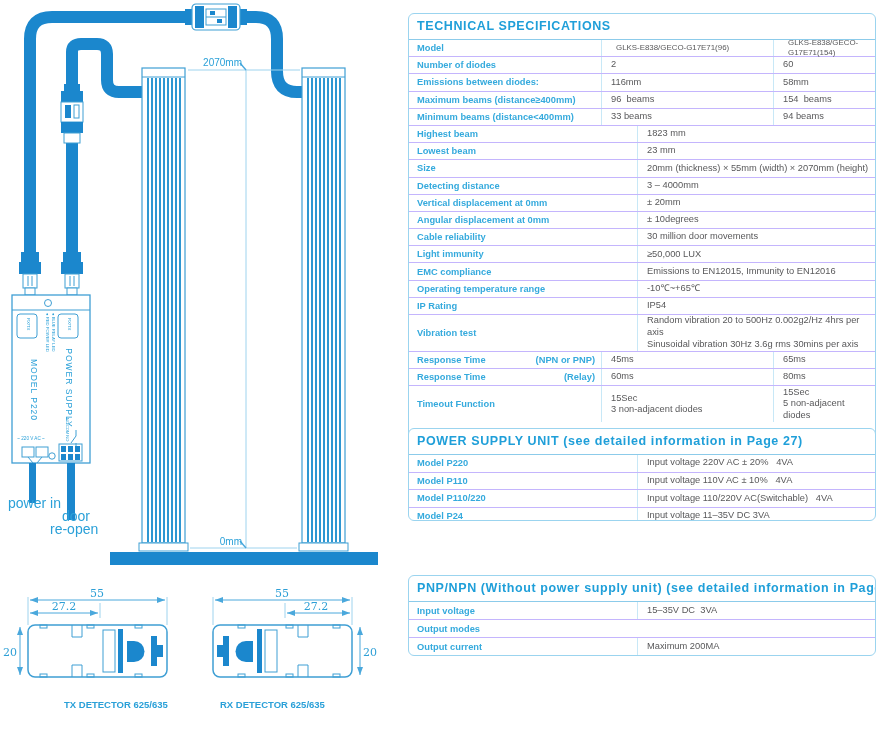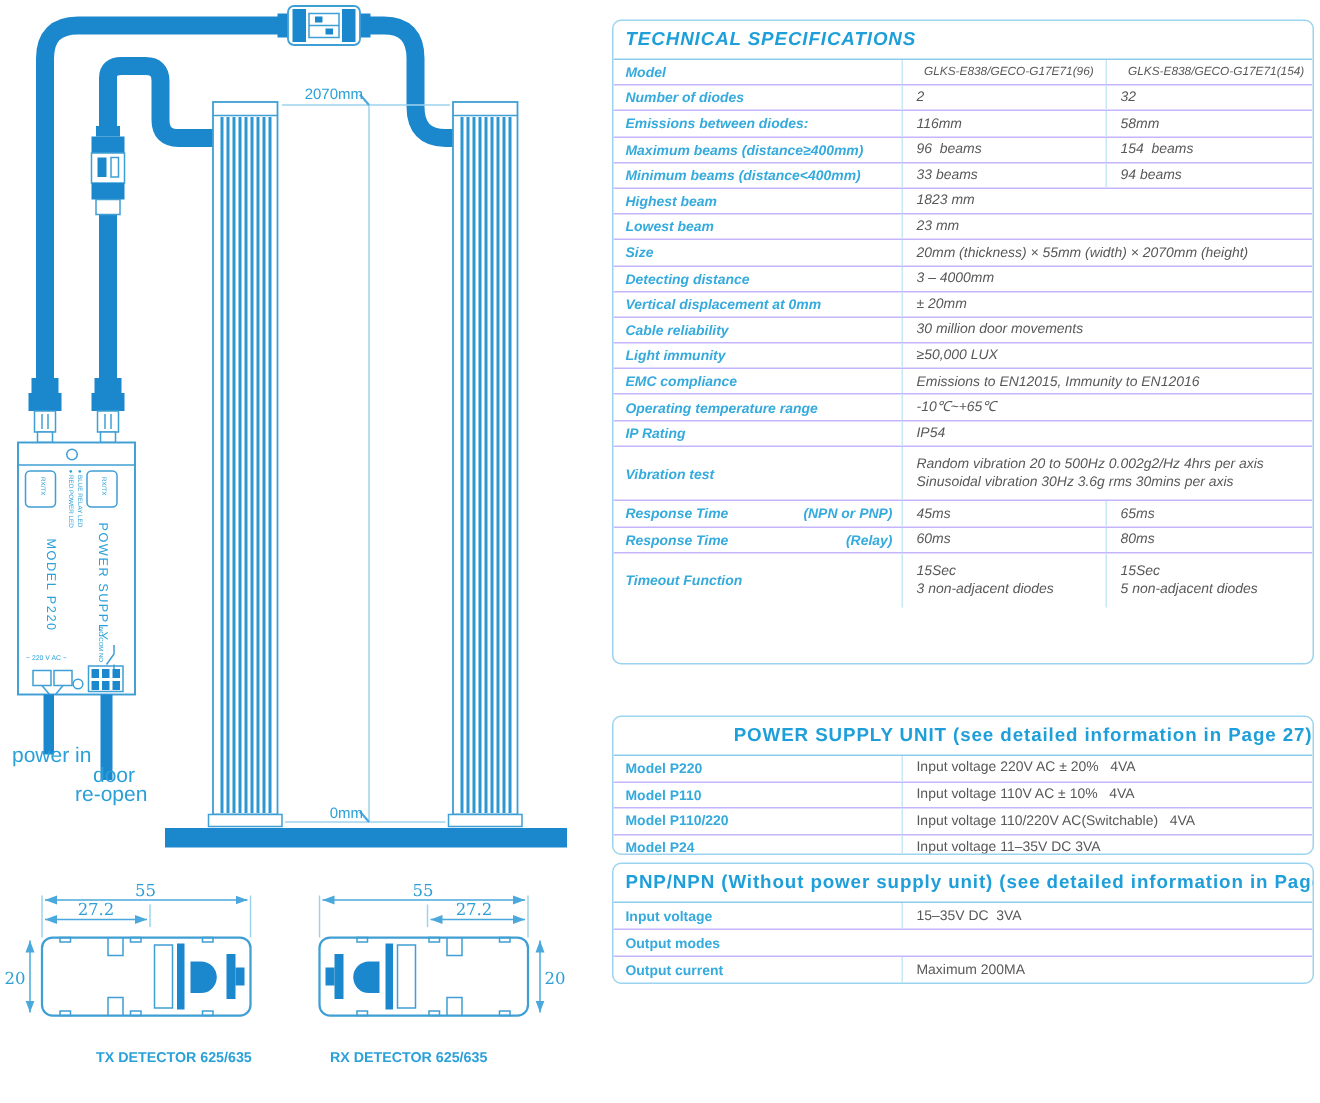--- a/index.html
+++ b/index.html
@@ -13,26 +13,26 @@
     color:#1f9fd9;font-weight:bold;border-bottom:1.5px solid #8ccbea;white-space:nowrap;}
   .trow{display:flex;align-items:center;border-bottom:1px solid #c4b5fd;height:17.2px;
     font-size:9.3px;box-sizing:border-box;}
   .trow:last-child{border-bottom:none;}
   .trow--tall{height:36.5px;justify-content:flex-end;}
   .tlabel{width:192px;flex:0 0 192px;box-sizing:border-box;padding:0 6px 0 8px;color:#35aadd;
     font-weight:bold;display:flex;justify-content:space-between;align-items:center;}
   .tval{box-sizing:border-box;border-left:1px solid #c8e8f7;padding:1px 4px 1px 9px;color:#58585a;
     white-space:pre-wrap;align-self:stretch;display:flex;align-items:center;line-height:1.25;}
   .tv1{width:136px;flex:0 0 136px;}
-  .tv2{flex:1;}
+  .tv2{flex:1;margin-left:36px;}
   .tval--small{font-size:7.9px;padding-left:14px;}
   .tfoot{display:flex;align-items:center;height:17.5px;padding-left:8px;font-size:9.3px;
     color:#35aadd;font-weight:bold;}
-  #sec-tech{top:13px;height:430px;font-style:italic;}
-  #sec-psu{top:477px;height:93px;text-align:right;}
+  #sec-tech{top:13px;height:430px;}
+  #sec-psu{top:428px;height:93px;}
   #sec-pnp{top:575px;height:81px;}
   #sec-psu .trow{height:17.6px;}
   #sec-pnp .trow{height:18px;}
 
   
   #diagram{position:absolute;left:0;top:0;}
   .lbl{fill:#2aa0d8;font-family:"Liberation Sans",sans-serif;}
   .dimnum{fill:#2d9fd6;font-family:"DejaVu Serif",serif;}
 </style>
 </head>
@@ -242,21 +242,21 @@
           <span>Model</span>
         </div>
       <div class="tval tv1 tval--small">GLKS-E838/GECO-G17E71(96)</div>
       <div class="tval tv2 tval--small">GLKS-E838/GECO-G17E71(154)</div>
     </div>
     <div class="trow">
       <div class="tlabel">
           <span>Number of diodes</span>
         </div>
       <div class="tval tv1">2</div>
-      <div class="tval tv2">32</div>
+      <div class="tval tv2">60</div>
     </div>
     <div class="trow">
       <div class="tlabel">
           <span>Emissions between diodes:</span>
         </div>
       <div class="tval tv1">116mm</div>
       <div class="tval tv2">58mm</div>
     </div>
     <div class="trow">
       <div class="tlabel">
@@ -294,20 +294,26 @@
       <div class="tlabel">
           <span>Detecting distance</span>
         </div>
       <div class="tval tv2">3 – 4000mm</div>
     </div>
     <div class="trow">
       <div class="tlabel">
           <span>Vertical displacement at 0mm</span>
         </div>
       <div class="tval tv2">± 20mm</div>
+    </div>
+    <div class="trow">
+      <div class="tlabel">
+          <span>Angular displacement at 0mm</span>
+        </div>
+      <div class="tval tv2">± 10degrees</div>
     </div>
     <div class="trow">
       <div class="tlabel">
           <span>Cable reliability</span>
         </div>
       <div class="tval tv2">30 million door movements</div>
     </div>
     <div class="trow">
       <div class="tlabel">
           <span>Light immunity</span>

